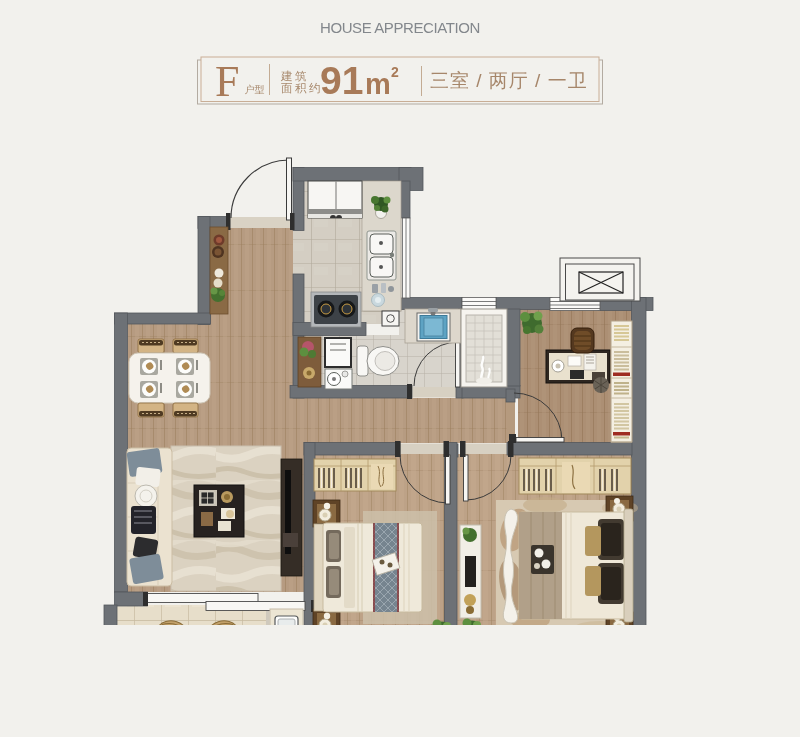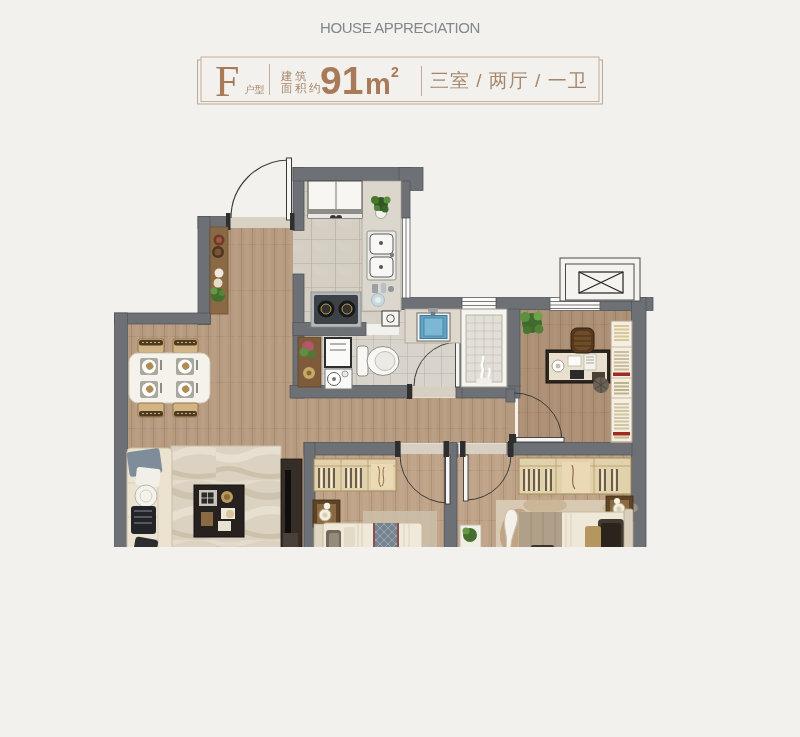--- a/index.html
+++ b/index.html
@@ -1,16 +1,16 @@
 <!DOCTYPE html>
 <html><head>
 <meta charset="utf-8">
 <style>
 html,body{margin:0;padding:0;background:#f2f1ed;}
-#page{position:relative;width:800px;height:547px;background:#f2f1ed;font-family:"Liberation Sans",sans-serif;}
+#page{position:relative;width:800px;height:625px;background:#f2f1ed;font-family:"Liberation Sans",sans-serif;}
 svg{display:block;}
 </style>
 </head>
 <body>
 <div id="page">
 <svg width="800" height="737" viewBox="0 0 800 737">
 <defs>
 <pattern id="woodA" width="11" height="46" patternUnits="userSpaceOnUse">
 <rect width="11" height="46" fill="#b69b81"></rect>
 <rect x="10" width="1" height="46" fill="#9a7d5c" opacity=".55"></rect>

